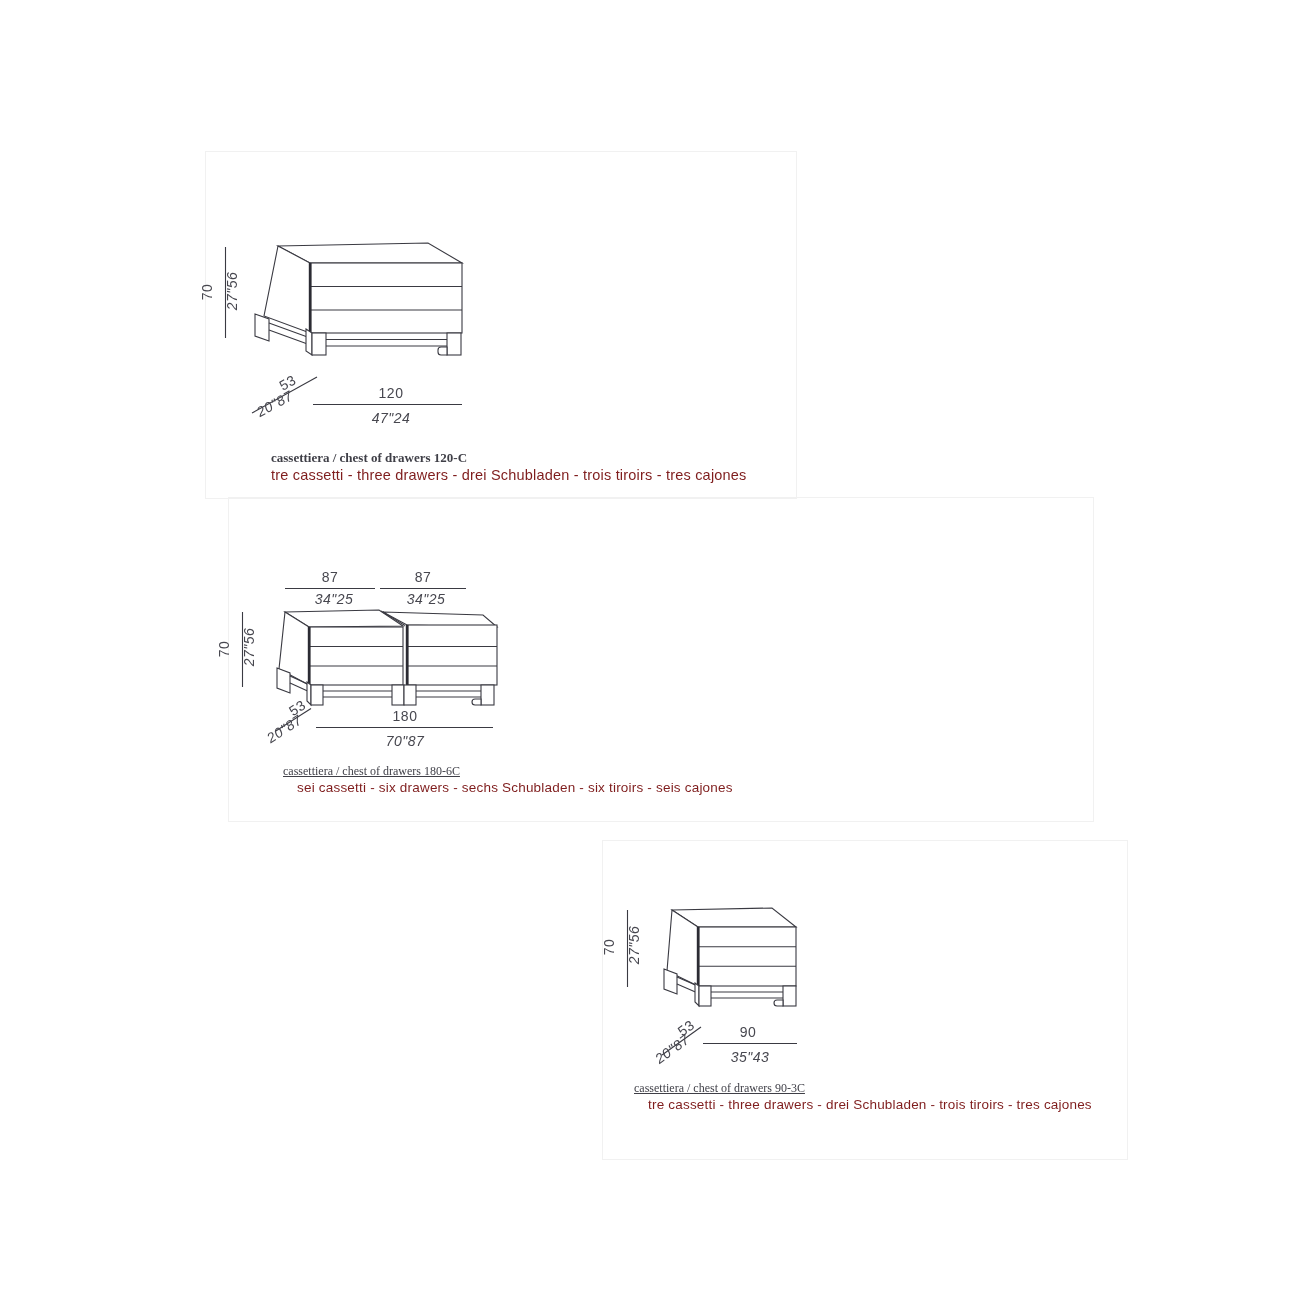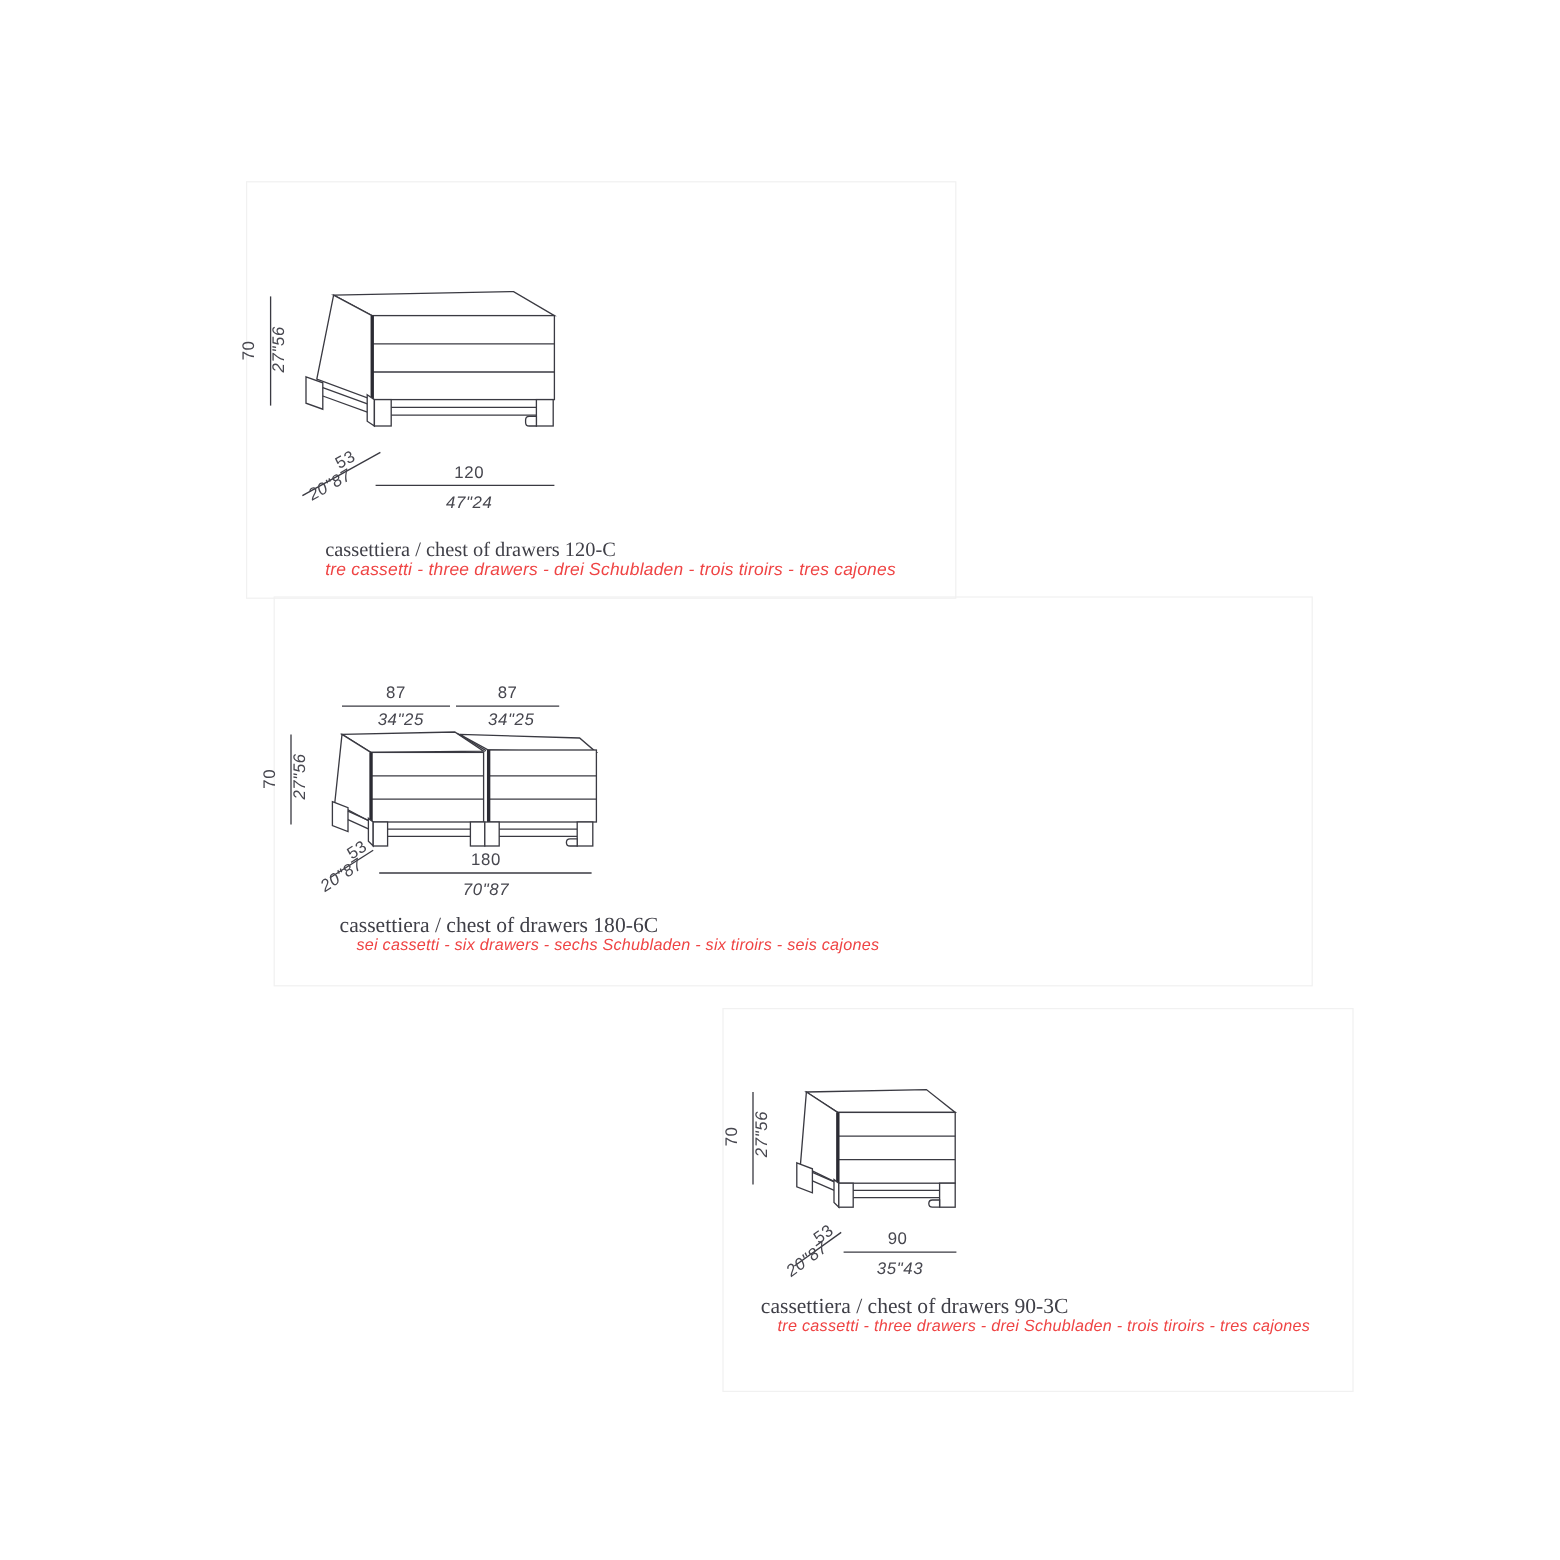--- a/index.html
+++ b/index.html
@@ -2,24 +2,24 @@
 <html><head>
 <meta charset="utf-8">
 <style>
   html,body{margin:0;padding:0;background:#ffffff;}
   .page{position:relative;width:1300px;height:1300px;background:#ffffff;overflow:hidden;
         font-family:"Liberation Sans",sans-serif;}
   .panel{position:absolute;border:1px solid #f1f1f1;}
   .diagram-svg{position:absolute;overflow:visible;}
   .caption{position:absolute;}
   .cap-title{font-family:"Liberation Serif",serif;color:#3f3f47;}
-  .cap-sub{font-family:"Liberation Sans",sans-serif;color:#ef4444;letter-spacing:.2px;font-style:italic;}
-  .t-lg .cap-title{font-size:17px;line-height:19px;}
+  .cap-sub{font-family:"Liberation Sans",sans-serif;color:#7f1d1d;letter-spacing:.2px;}
+  .t-lg .cap-title{font-size:13px;line-height:19px;font-weight:bold;}
   .t-lg .cap-sub{font-size:14.5px;line-height:17px;}
-  .t-md .cap-title{font-size:18px;line-height:17px;}
+  .t-md .cap-title{font-size:12px;line-height:17px;text-decoration:underline;}
   .t-md .cap-sub{font-size:13.5px;line-height:16px;margin-left:14px;}
   
   .ln{stroke:#3a3a42;stroke-width:1.1;fill:none;}
   .face{stroke:#3a3a42;stroke-width:1.1;fill:#ffffff;}
   .edge{fill:#2b2b33;stroke:none;}
   .dim-ln{stroke:#3a3a42;stroke-width:1.1;fill:none;}
   text.dim-num{font-family:"Liberation Sans",sans-serif;font-size:14px;fill:#47474f;
                letter-spacing:.5px;text-anchor:middle;}
   text.dim-in{font-family:"Liberation Sans",sans-serif;font-size:14px;font-style:italic;
               fill:#47474f;letter-spacing:.5px;text-anchor:middle;}

